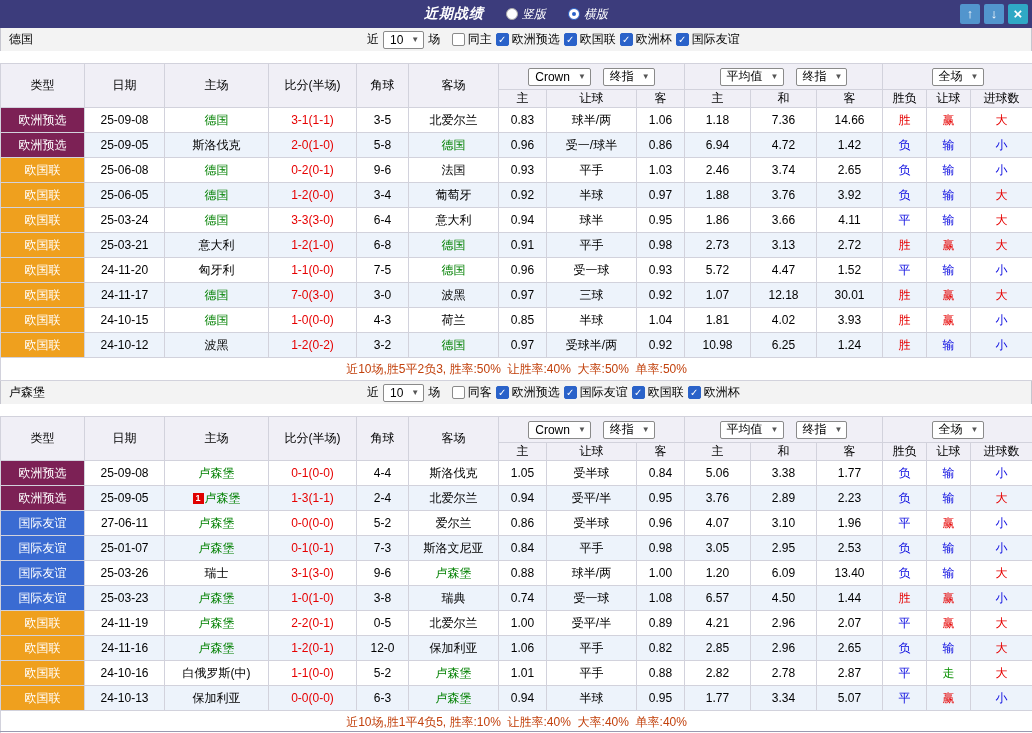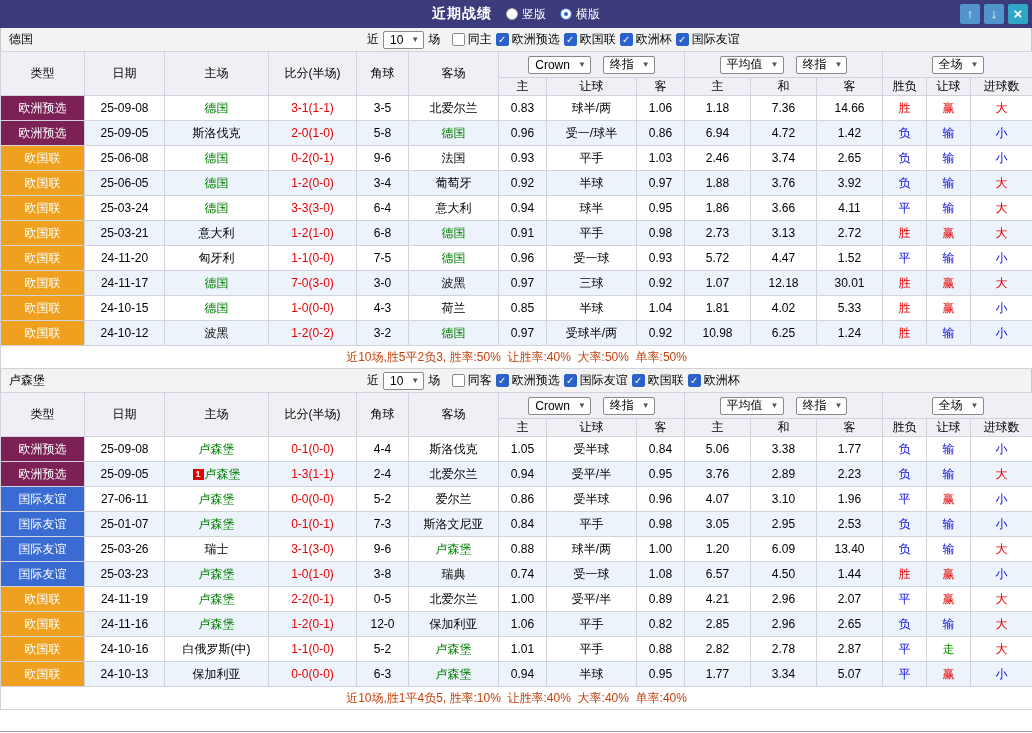--- a/index.html
+++ b/index.html
@@ -11,21 +11,21 @@
     color: #000;
   }
   .app { position: relative; width: 1032px; height: 733px; overflow: hidden; }
   .app::after { content:''; position:absolute; left:0; right:0; bottom:1px; border-top:1px solid #9a9ab0; }
 
   
   .titlebar {
     height: 28px; background: #3c3c7c; color: #fff;
     display: flex; align-items: center; position: relative;
   }
-  .titlebar-center { flex: 1; display: flex; justify-content: center; align-items: center; gap: 14px; }
+  .titlebar-center { flex: 1; display: flex; justify-content: center; align-items: center; gap: 22px; font-style: italic; }
   .title { font-weight: bold; font-size: 14px; letter-spacing: 1px; }
   .radio-item { display: inline-flex; align-items: center; gap: 4px; cursor: pointer; }
   .radio {
     width: 12px; height: 12px; border-radius: 50%;
     background: #fff; border: 1px solid #aaa; display: inline-block; position: relative;
   }
   .radio.checked { border-color: #2a62c9; }
   .radio.checked::after {
     content: ''; position: absolute; left: 3px; top: 3px;
     width: 4px; height: 4px; border-radius: 50%; background: #2a62c9;
@@ -56,21 +56,21 @@
   .cb-label { display: inline-flex; align-items: center; gap: 3px; cursor: pointer; }
   .cb {
     width: 13px; height: 13px; border: 1px solid #8a8a8a; border-radius: 2px;
     background: #fff; display: inline-flex; align-items: center; justify-content: center;
     position: relative; flex: none;
   }
   .cb.checked { background: #2a62c9; border-color: #2a62c9; }
   .cb.checked::after { content: '✓'; color: #fff; font-size: 10px; font-weight: bold; line-height: 11px; }
 
   
-  table { border-collapse: collapse; table-layout: fixed; width: 1032px; }
+  table { border-collapse: collapse; table-layout: fixed; width: 1032px; margin-top: 12px; }
   th, td {
     border: 1px solid #d2d2dc; text-align: center;
     overflow: hidden; white-space: nowrap; padding: 0 1px;
   }
   thead th { background: #f0eff6; font-weight: normal; }
   tr.h1 th { height: 26px; }
   tr.h2 th { height: 18px; }
   tbody td { height: 25px; }
   tbody tr:nth-child(even) td { background: #edf3fb; }
   tfoot td { height: 23px; background: #fff; white-space: pre; }
@@ -352,21 +352,21 @@
     <td class="c-date">24-10-15</td>
     <td class="c-home"><span style="color: rgb(0, 128, 0);">德国</span></td>
     <td class="c-score">1-0(0-0)</td>
     <td class="c-corner">4-3</td>
     <td class="c-away"><span>荷兰</span></td>
     <td>0.85</td>
     <td>半球</td>
     <td>1.04</td>
     <td>1.81</td>
     <td>4.02</td>
-    <td>5.33</td>
+    <td>3.93</td>
     <td style="color: rgb(230, 0, 0);">胜</td>
     <td style="color: rgb(230, 0, 0);">赢</td>
     <td style="color: rgb(10, 10, 224);">小</td>
   </tr>
           <tr>
     <td class="c-type" style="background: rgb(239, 160, 30);">欧国联</td>
     <td class="c-date">24-10-12</td>
     <td class="c-home"><span>波黑</span></td>
     <td class="c-score">1-2(0-2)</td>
     <td class="c-corner">3-2</td>

